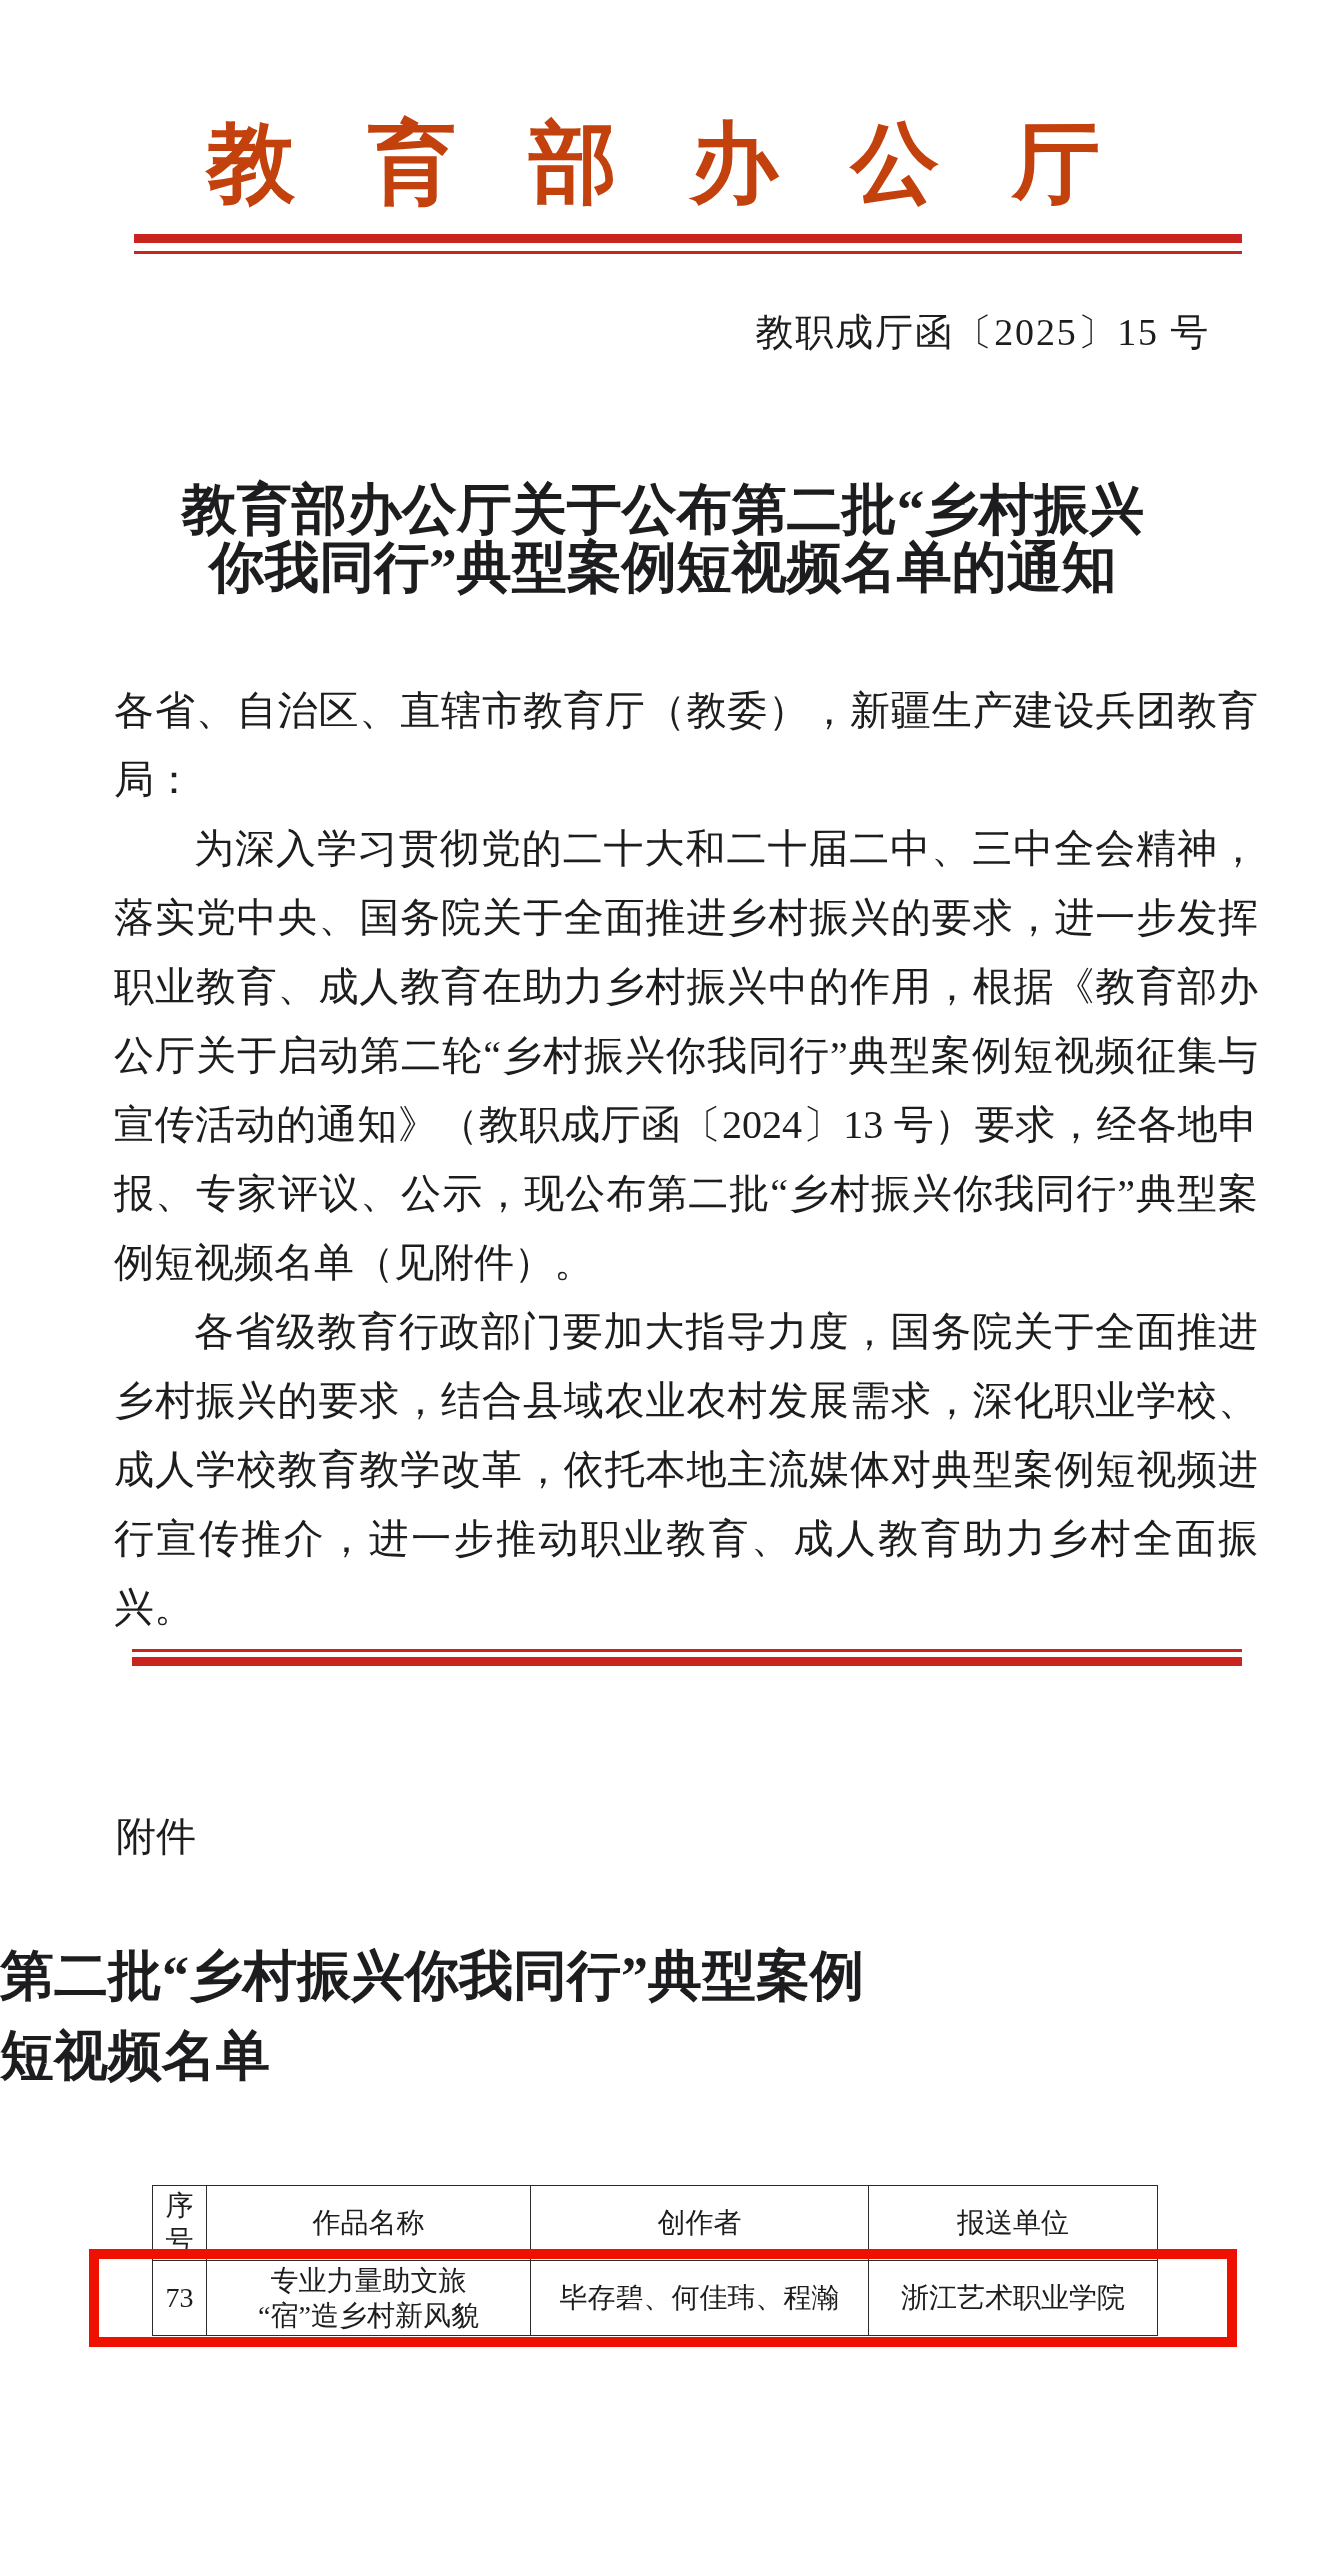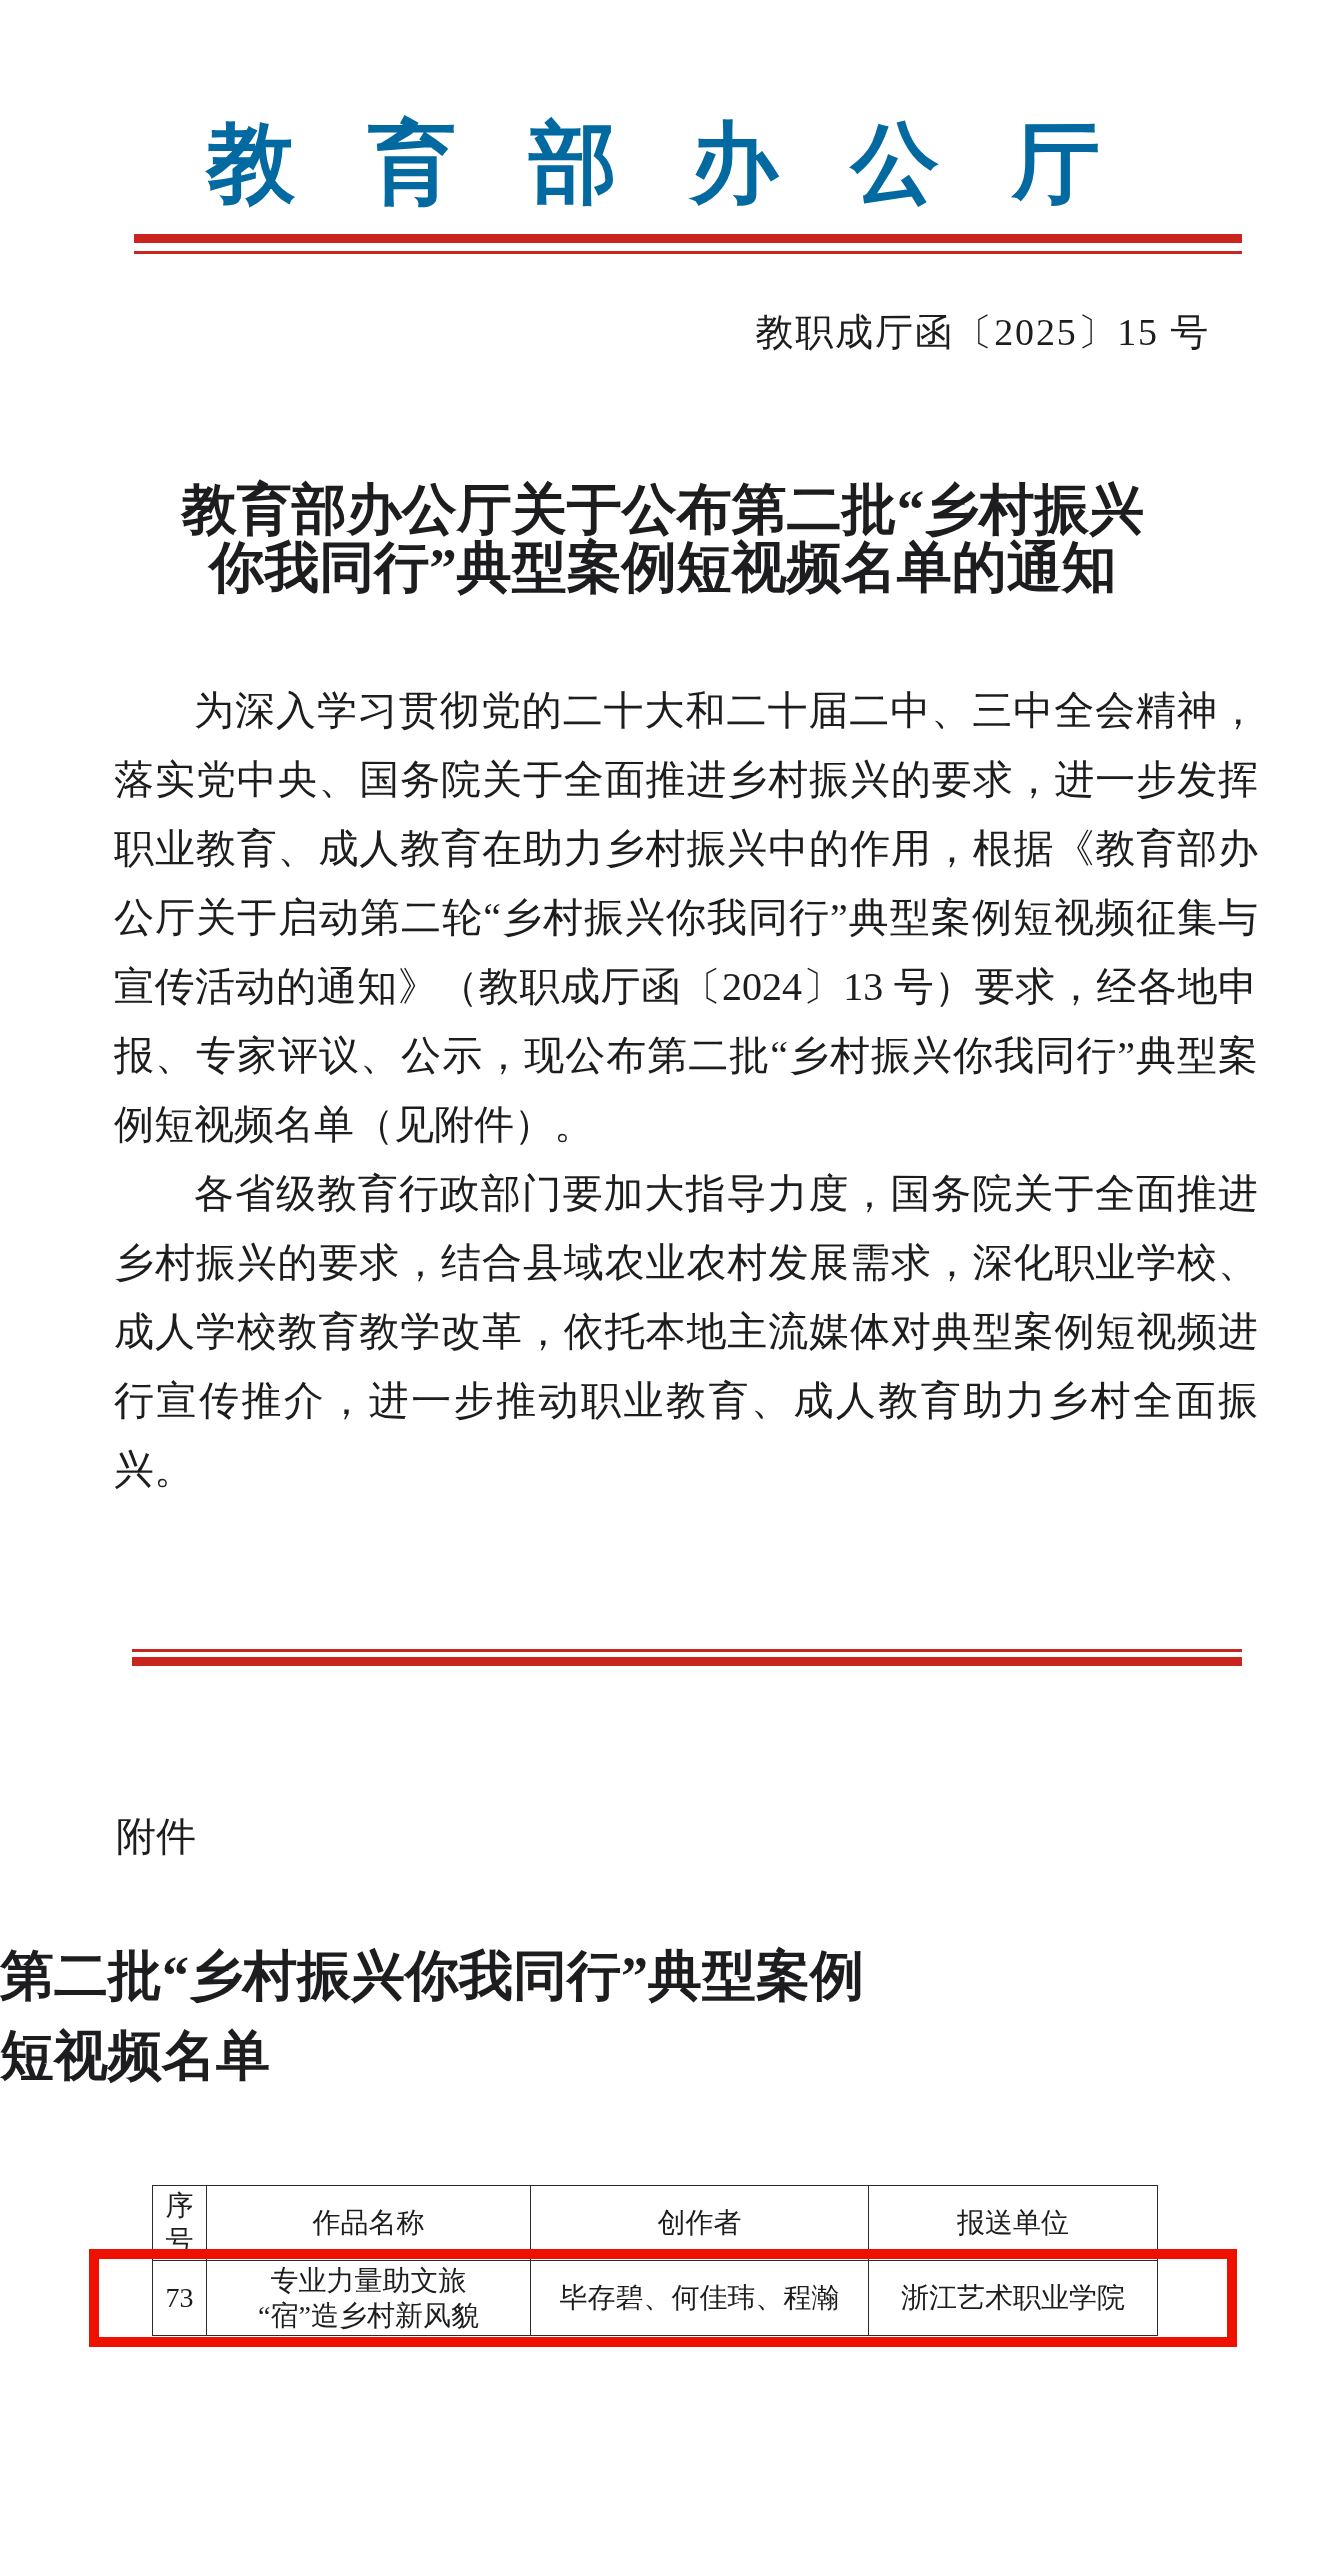--- a/index.html
+++ b/index.html
@@ -6,21 +6,21 @@
   .page {
     position:relative; width:1326px; height:2576px; margin:0 auto;
     background:#ffffff; overflow:hidden;
     font-family:"Liberation Serif","DejaVu Serif",serif;
     color:#1d1d1f;
   }
   
   .org-header {
     position:absolute; top:104px; left:0; width:100%;
     text-align:center; font-size:88px; font-weight:bold;
-    color:#0369a1; letter-spacing:73px; padding-left:54px;
+    color:#c2410c; letter-spacing:73px; padding-left:54px;
     box-sizing:border-box; white-space:nowrap;
   }
   .rule-top { position:absolute; left:134px; top:234px; width:1108px; }
   .rule-top .thick { height:9px; background:#c9241d; }
   .rule-top .thin  { height:2.7px;  background:#c9241d; margin-top:8px; }
   .doc-number {
     position:absolute; top:307px; right:116px;
     font-size:38px; letter-spacing:1.8px;
   }
   
@@ -78,20 +78,21 @@
     <div class="thick"></div>
     <div class="thin"></div>
   </div>
 
   <div class="doc-number">教职成厅函〔2025〕15 号</div>
 
   <div class="notice-title">教育部办公厅关于公布第二批“乡村振兴
 你我同行”典型案例短视频名单的通知</div>
 
   <div class="body-text">
+    <p class="salutation">各省、自治区、直辖市教育厅（教委），新疆生产建设兵团教育局：</p>
     <p>为深入学习贯彻党的二十大和二十届二中、三中全会精神，落实党中央、国务院关于全面推进乡村振兴的要求，进一步发挥职业教育、成人教育在助力乡村振兴中的作用，根据《教育部办公厅关于启动第二轮“乡村振兴你我同行”典型案例短视频征集与宣传活动的通知》（教职成厅函〔2024〕13 号）要求，经各地申报、专家评议、公示，现公布第二批“乡村振兴你我同行”典型案例短视频名单（见附件）。</p>
     <p>各省级教育行政部门要加大指导力度，国务院关于全面推进乡村振兴的要求，结合县域农业农村发展需求，深化职业学校、成人学校教育教学改革，依托本地主流媒体对典型案例短视频进行宣传推介，进一步推动职业教育、成人教育助力乡村全面振兴。</p>
   </div>
 
   <div class="rule-bottom">
     <div class="thin"></div>
     <div class="thick"></div>
   </div>
 
   <div class="attachment-label">附件</div>

